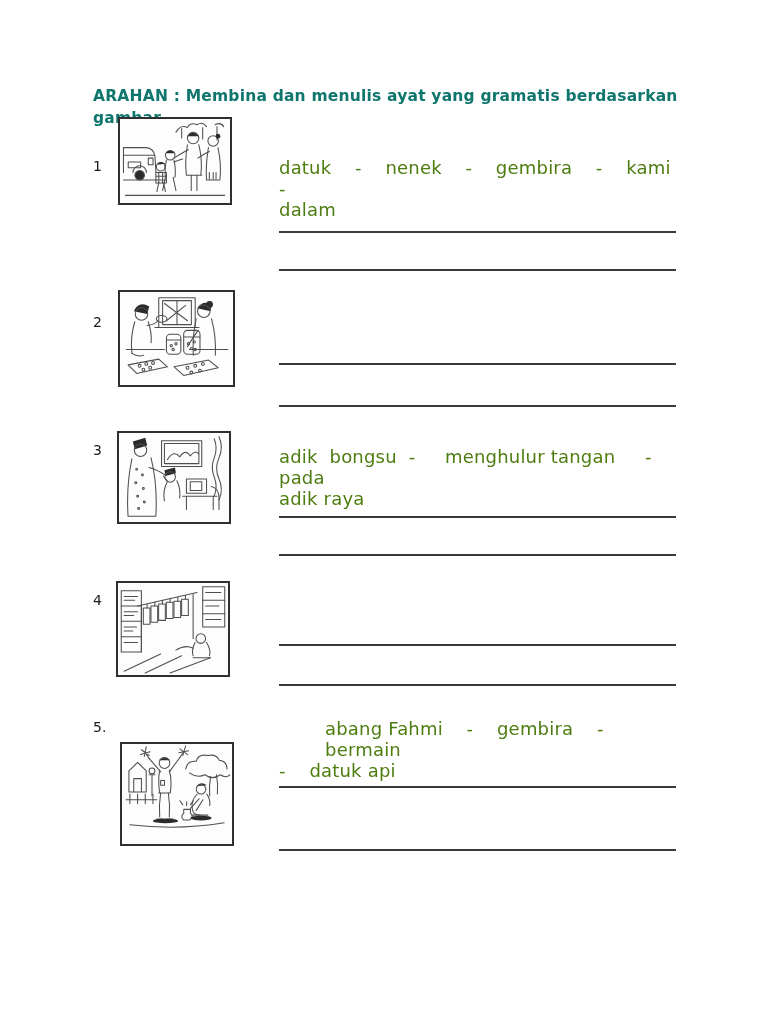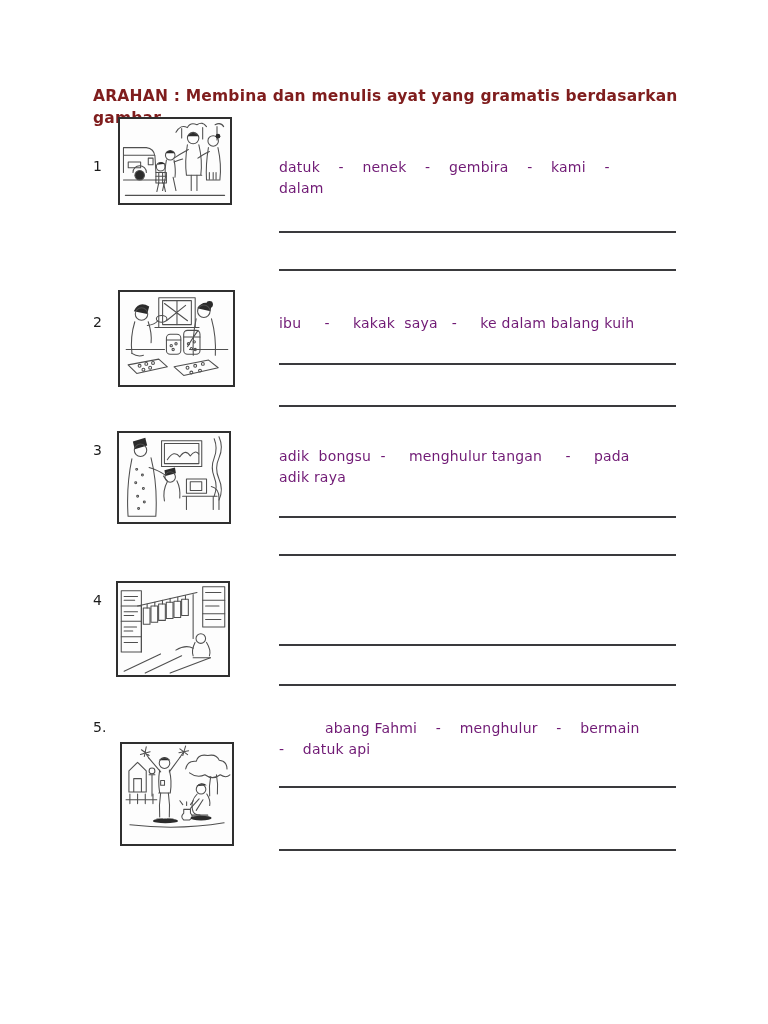--- a/index.html
+++ b/index.html
@@ -5,30 +5,30 @@
   * { margin:0; padding:0; box-sizing:border-box; }
   html,body { background:#ffffff; }
   body { font-family:"DejaVu Sans", sans-serif; color:#1c1c1c; }
   .page {
     position:relative; width:768px; height:1024px;
     background:#ffffff; overflow:hidden;
   }
   .title-line {
     position:absolute; left:93px;
     font-weight:bold; font-size:15.5px; line-height:22px;
-    letter-spacing:0.2px; white-space:nowrap; color:#7f1d1d;
+    letter-spacing:0.2px; white-space:nowrap; color:#0f766e;
   }
   .t1 { top:85px; }
   .t2 { top:107px; }
   .num {
     position:absolute; left:93px; font-size:14px; line-height:18px; color:#1c1c1c;
   }
   .prompt {
     position:absolute; left:279px; width:408px;
-    font-size:14px; line-height:21px; color:#701a75;
+    font-size:18px; line-height:21px; color:#4d7c0f;
     white-space:pre-wrap; letter-spacing:0.2px;
   }
   .indent-first { display:block; padding-left:46px; }
   .ans {
     position:absolute; left:279px; width:397px; height:0;
     border-top:2px solid #3a3a3d;
   }
   .illus {
     position:absolute; border:2px solid #2f2f2f; background:#fdfdfd;
   }
@@ -138,21 +138,20 @@
           <circle cx="31" cy="79" r="1.5"></circle>
         <path d="M56,78 l36,-7 l10,8 l-36,8 z"></path>
         <circle cx="70" cy="79" r="1.5"></circle>
           <circle cx="78" cy="77" r="1.5"></circle>
           <circle cx="86" cy="75" r="1.5"></circle>
           <circle cx="74" cy="84" r="1.5"></circle>
           <circle cx="83" cy="82" r="1.5"></circle>
       </g>
     </svg>
   </figure>
-  <div class="prompt it2-prompt"><span>ibu     -     kakak  saya   -     ke dalam balang kuih</span></div>
   <div class="ans it2-l1"></div>
   <div class="ans it2-l2"></div>
 
   <div class="num it3-num">3</div>
   <figure class="illus it3-img">
     <svg viewBox="0 0 114 93">
       <g class="sk">
         <rect x="44" y="8" width="42" height="27"></rect>
         <rect x="47" y="11" width="36" height="21"></rect>
         <path d="M50,28 q7,-11 13,-3 q6,-9 11,-1 q5,-7 9,-2"></path>
@@ -242,17 +241,17 @@
         <path d="M80,57 l-9,10 M84,58 l-7,11"></path>
         <path d="M73,74 h16"></path>
         <path d="M64,68 h7 v4 q4,4 -1,7 h-6 q-4,-3 0,-7 z"></path>
         <path d="M67,64 v-4 M63,63 l-3,-4 M71,63 l3,-4"></path>
         <path d="M8,84 q50,6 98,-2"></path>
         <ellipse class="dk" cx="45" cy="80" rx="13" ry="2.5"></ellipse>
         <ellipse class="dk" cx="82" cy="77" rx="11" ry="2.5"></ellipse>
       </g>
     </svg>
   </figure>
-  <div class="prompt it5-prompt"><span class="indent-first">abang Fahmi    -    menghulur    -    bermain</span><span>-    datuk api</span></div>
+  <div class="prompt it5-prompt"><span class="indent-first">abang Fahmi    -    gembira    -    bermain</span><span>-    datuk api</span></div>
   <div class="ans it5-l1"></div>
   <div class="ans it5-l2"></div>
 
 </div>
 
 </body></html>

